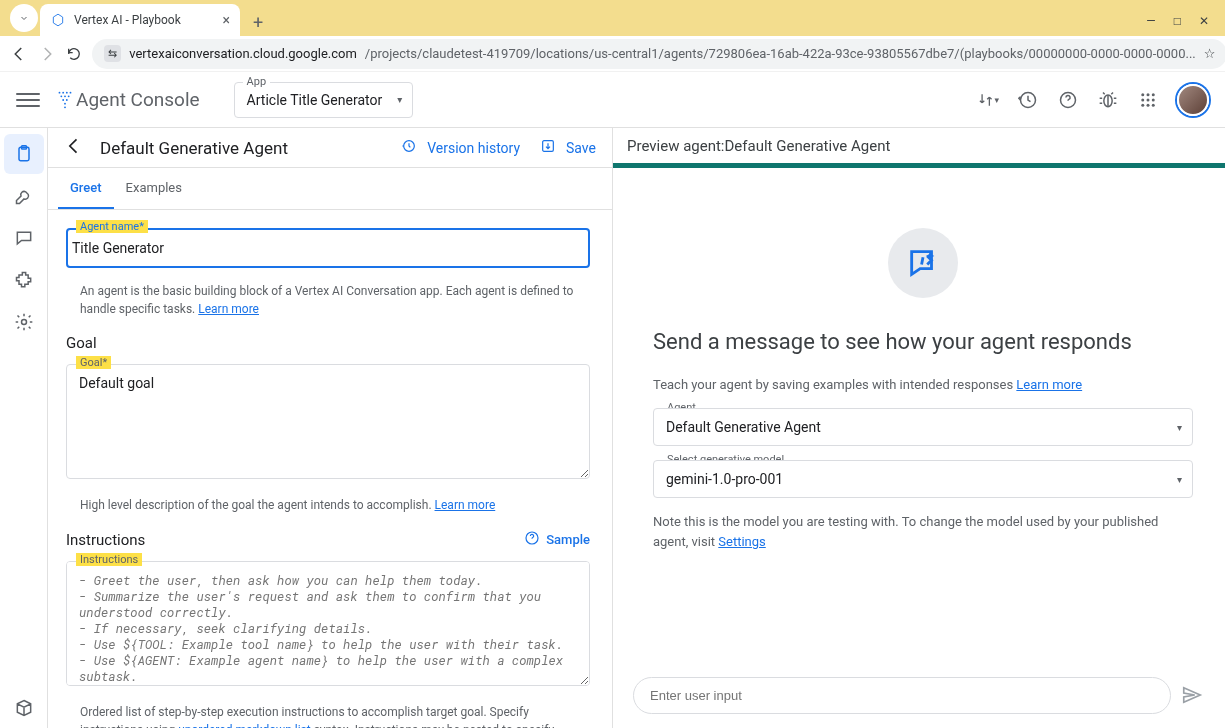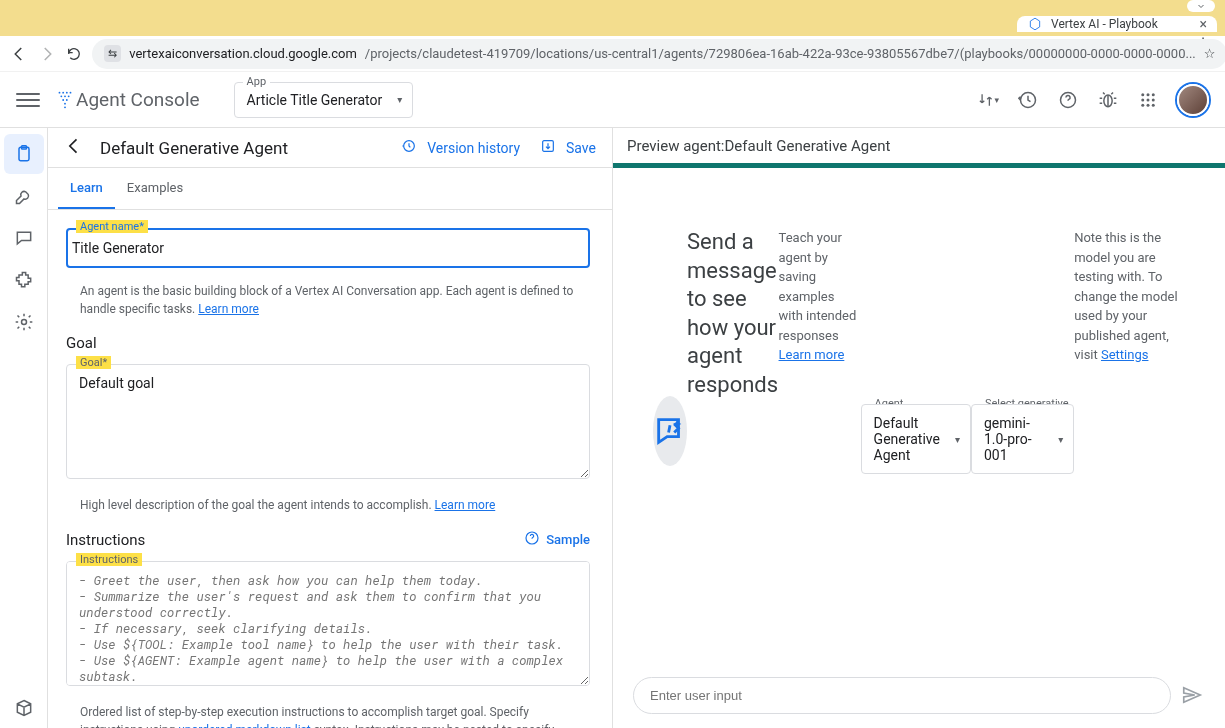--- a/index.html
+++ b/index.html
@@ -1,19 +1,19 @@
 <!DOCTYPE html>
 <html><head>
 <meta charset="utf-8">
 <style>
   * { box-sizing: border-box; margin: 0; padding: 0; }
   body { font-family: 'Google Sans', Roboto, Arial, sans-serif; font-size: 13px; color: #202124; background: #fff; }
   
   
-  .browser-chrome { background: #f3dd8e; height: 36px; display: flex; align-items: flex-end; padding: 0 8px; flex-direction: column; }
+  .browser-chrome { background: #f3dd8e; height: 36px; display: flex; align-items: flex-end; padding: 0 8px; }
   .tab { background: #fff; border-radius: 8px 8px 0 0; height: 32px; min-width: 200px; display: flex; align-items: center; padding: 0 10px; gap: 8px; font-size: 12px; color: #3c4043; }
   .tab-favicon { width: 16px; height: 16px; display: flex; align-items: center; justify-content: center; }
   .tab-close { margin-left: auto; font-size: 14px; color: #5f6368; cursor: pointer; }
   .newtab { width: 28px; height: 28px; display: flex; align-items: center; justify-content: center; color: #5f6368; font-size: 18px; margin-left: 4px; }
   .tabs-dropdown { width: 28px; height: 28px; display: flex; align-items: center; justify-content: center; background: #fff; border-radius: 14px; margin: 0 2px 4px 2px; }
   .win-controls { margin-left: auto; display: flex; gap: 18px; padding: 0 8px 8px 8px; color: #3c4043; font-size: 12px; }
   
   .toolbar { background: #fff; height: 36px; display: flex; align-items: center; padding: 0 10px; gap: 10px; border-bottom: 1px solid #f1f1f1; }
   .nav-btn { width: 24px; height: 24px; display: flex; align-items: center; justify-content: center; color: #3c4043; cursor: pointer; }
   .addr-bar { flex: 1; background: #f1f3f4; border-radius: 18px; height: 30px; display: flex; align-items: center; padding: 0 12px; font-size: 13px; color: #3c4043; gap: 8px; }
@@ -64,21 +64,21 @@
   .textarea.mono { font-family: 'Roboto Mono', monospace; font-style: italic; color: #80868b; font-size: 12.5px; min-height: 125px; }
   .helper { font-size: 12px; color: #5f6368; padding: 6px 14px 0 14px; line-height: 1.5; }
   .link { color: #1a73e8; text-decoration: underline; cursor: pointer; }
   
   .section-title { font-size: 15px; font-weight: 400; color: #202124; margin: 16px 0 12px 0; display: flex; align-items: center; }
   .sample-link { margin-left: auto; display: flex; align-items: center; gap: 6px; color: #1a73e8; font-size: 13px; cursor: pointer; font-weight: 500;}
   
   
   .right-pane { flex: 1; display: flex; flex-direction: column; }
   .preview-header { height: 40px; display: flex; align-items: center; padding: 0 14px; border-bottom: 5px solid #0f766e; font-size: 15px; color: #3c4043; }
-  .preview-body { flex: 1; display: flex; flex-direction: row; align-items: center; padding: 60px 32px 0 40px; overflow: auto; }
+  .preview-body { flex: 1; display: flex; flex-direction: column; align-items: center; padding: 60px 32px 0 40px; overflow: auto; }
   .preview-icon { width: 70px; height: 70px; border-radius: 50%; background: #e8eaed; display:flex; align-items:center; justify-content:center; margin-bottom: 30px; }
   .preview-icon svg { width: 34px; height: 34px; }
   .preview-title { font-size: 22px; color: #3c4043; line-height: 1.3; margin-bottom: 18px; align-self: flex-start; }
   .preview-sub { font-size: 13px; color: #5f6368; line-height: 1.5; margin-bottom: 14px; align-self: flex-start; }
   .select-wrap { position: relative; width: 100%; margin-bottom: 14px; }
   .select-label { position: absolute; top: -7px; left: 10px; background: #fff; padding: 0 4px; font-size: 11px; color: #5f6368; }
   .select-box { width: 100%; border: 1px solid #dadce0; border-radius: 4px; padding: 10px 30px 10px 12px; font-size: 14px; background: #fff; cursor: pointer; position: relative; }
   .select-arrow { position: absolute; right: 10px; top: 50%; transform: translateY(-50%); font-size: 10px; color: #5f6368; }
   .preview-note { font-size: 13px; color: #5f6368; line-height: 1.5; align-self: flex-start; }
   
@@ -269,21 +269,21 @@
           <div class="action-link">
             <span><svg width="16" height="16" viewBox="0 0 24 24">
                   <rect x="4" y="4" width="16" height="16" rx="2" fill="none" stroke="#1a73e8" stroke-width="1.8"></rect>
                   <path d="M12 8v8m-3-3l3 3 3-3" fill="none" stroke="#1a73e8" stroke-width="1.8"></path>
                 </svg></span>
             <span>Save</span>
           </div>
         </div>
       </div>
       <div class="tabs">
-        <div class="tab-item active">Learn</div>
+        <div class="tab-item active">Greet</div>
         <div class="tab-item">Examples</div>
       </div>
       <div class="form-scroll">
         <div class="field-wrap">
           <span class="field-label">Agent name*</span>
           <input class="text-input" value="Title Generator" style="">
         </div>
         <div class="helper">
           <span>An agent is the basic building block of a Vertex AI Conversation app. Each agent is defined to handle specific tasks. </span><span class="link">Learn more</span>
         </div>

